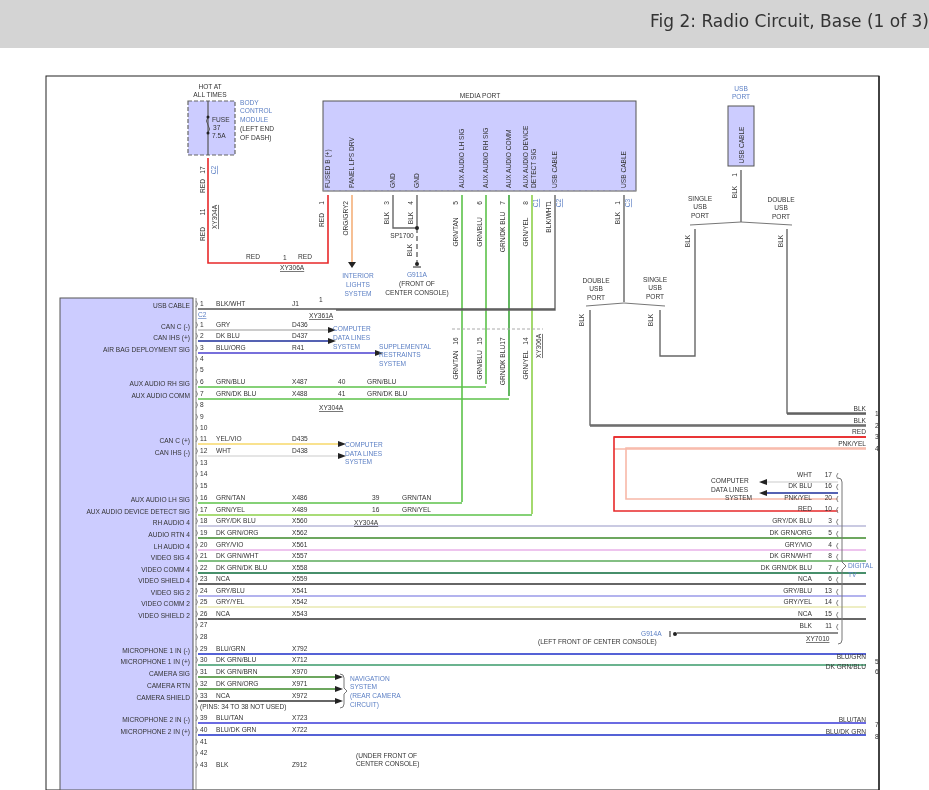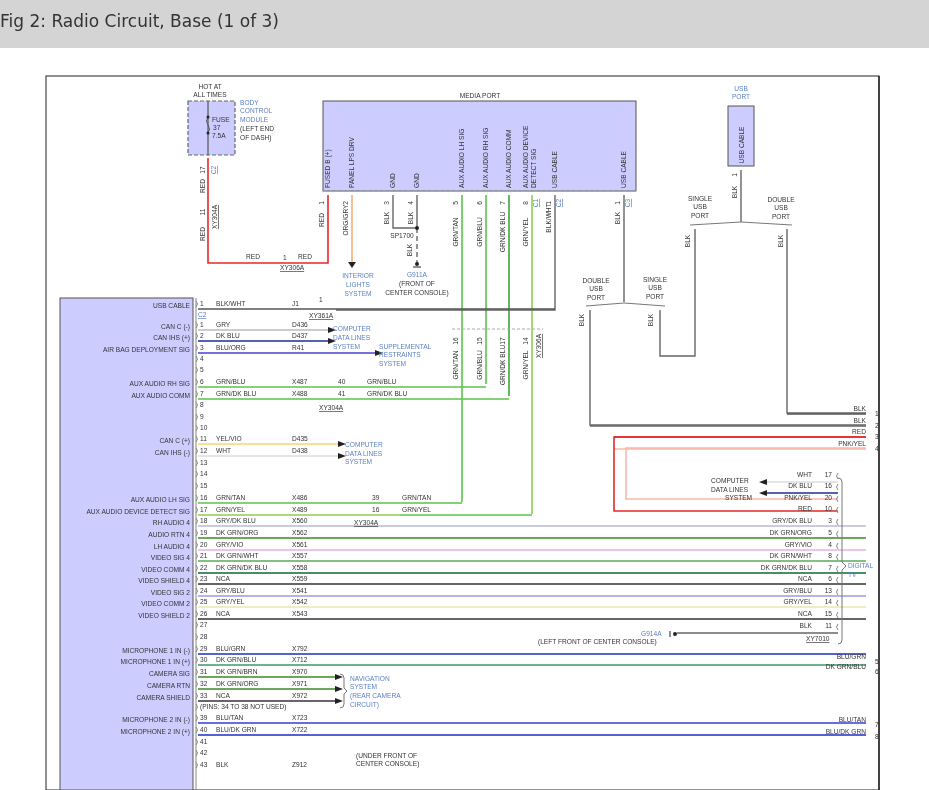--- a/index.html
+++ b/index.html
@@ -1,18 +1,18 @@
 <!DOCTYPE html>
 <html><head>
 <meta charset="utf-8">
 <style>
   html, body { margin:0; padding:0; background:#fff; }
   body { width:929px; height:790px; overflow:hidden; position:relative; font-family:"Liberation Sans", sans-serif; }
   .title-bar { position:absolute; left:0; top:0; width:929px; height:48px; background:#d4d4d4; }
-  .title-bar span { position:absolute; left:0; right:0; top:11px; text-align:left; font-family:"DejaVu Sans", sans-serif; font-size:17px; color:#333; }
+  .title-bar span { position:absolute; left:0; right:0; top:11px; text-align:right; font-family:"DejaVu Sans", sans-serif; font-size:17px; color:#333; }
   svg { position:absolute; left:0; top:0; }
   svg text { font-family:"Liberation Sans", sans-serif; font-size:6.6px; fill:#333; }
   svg text.blue { fill:#5b7fc4; }
   svg text.ul { text-decoration:underline; }
 </style>
 </head>
 <body>
 
 <div class="title-bar">
   <span>Fig 2: Radio Circuit, Base (1 of 3)</span>

